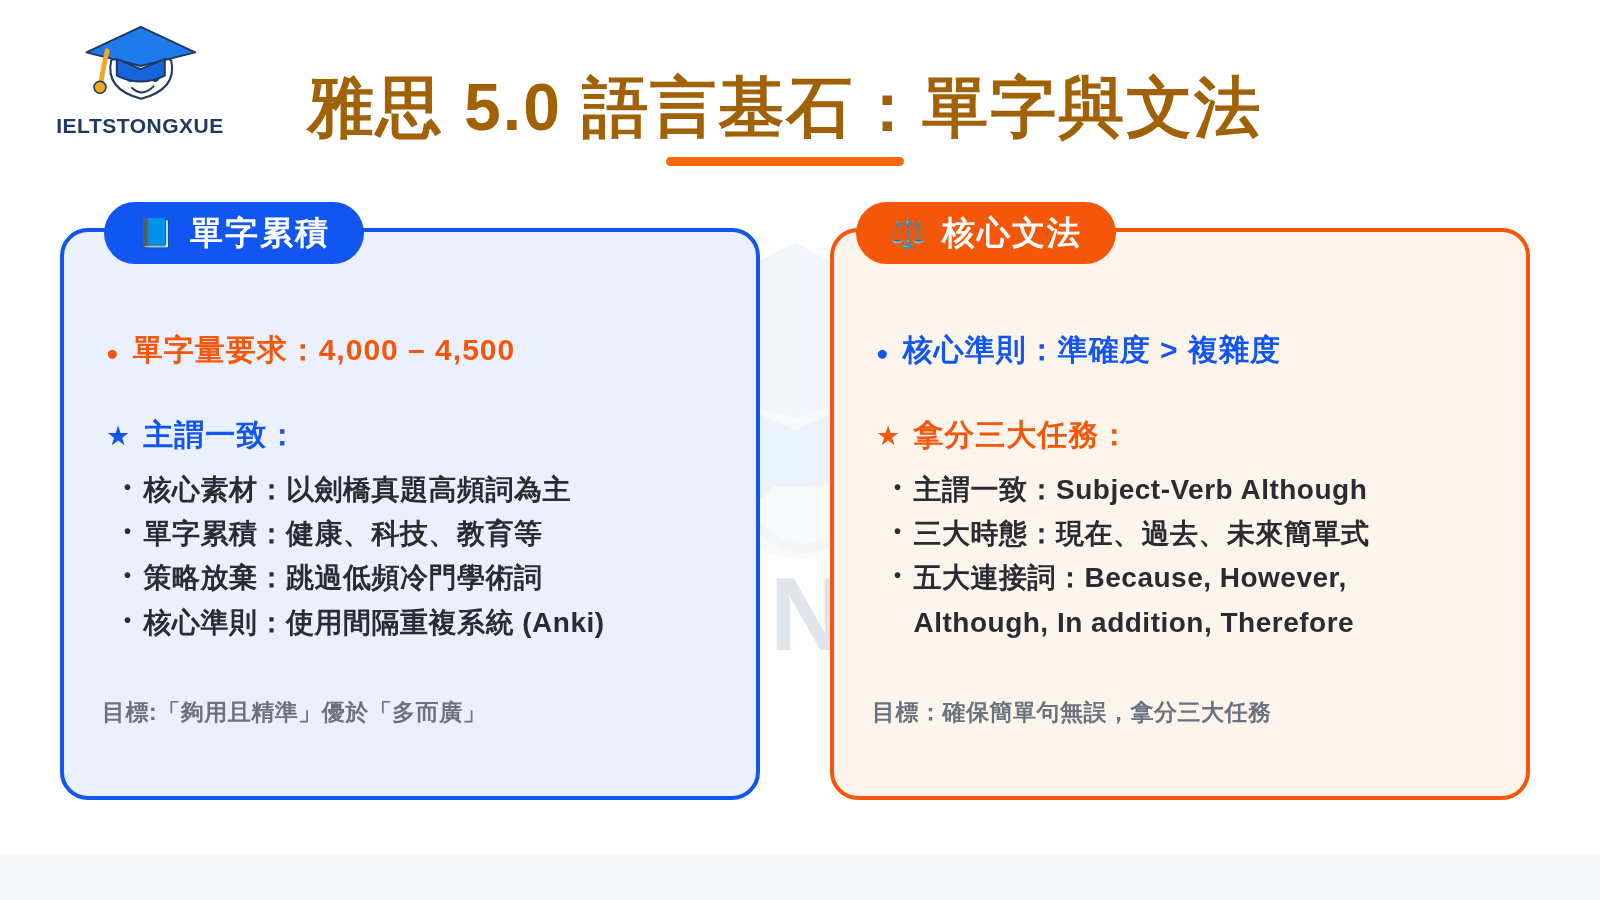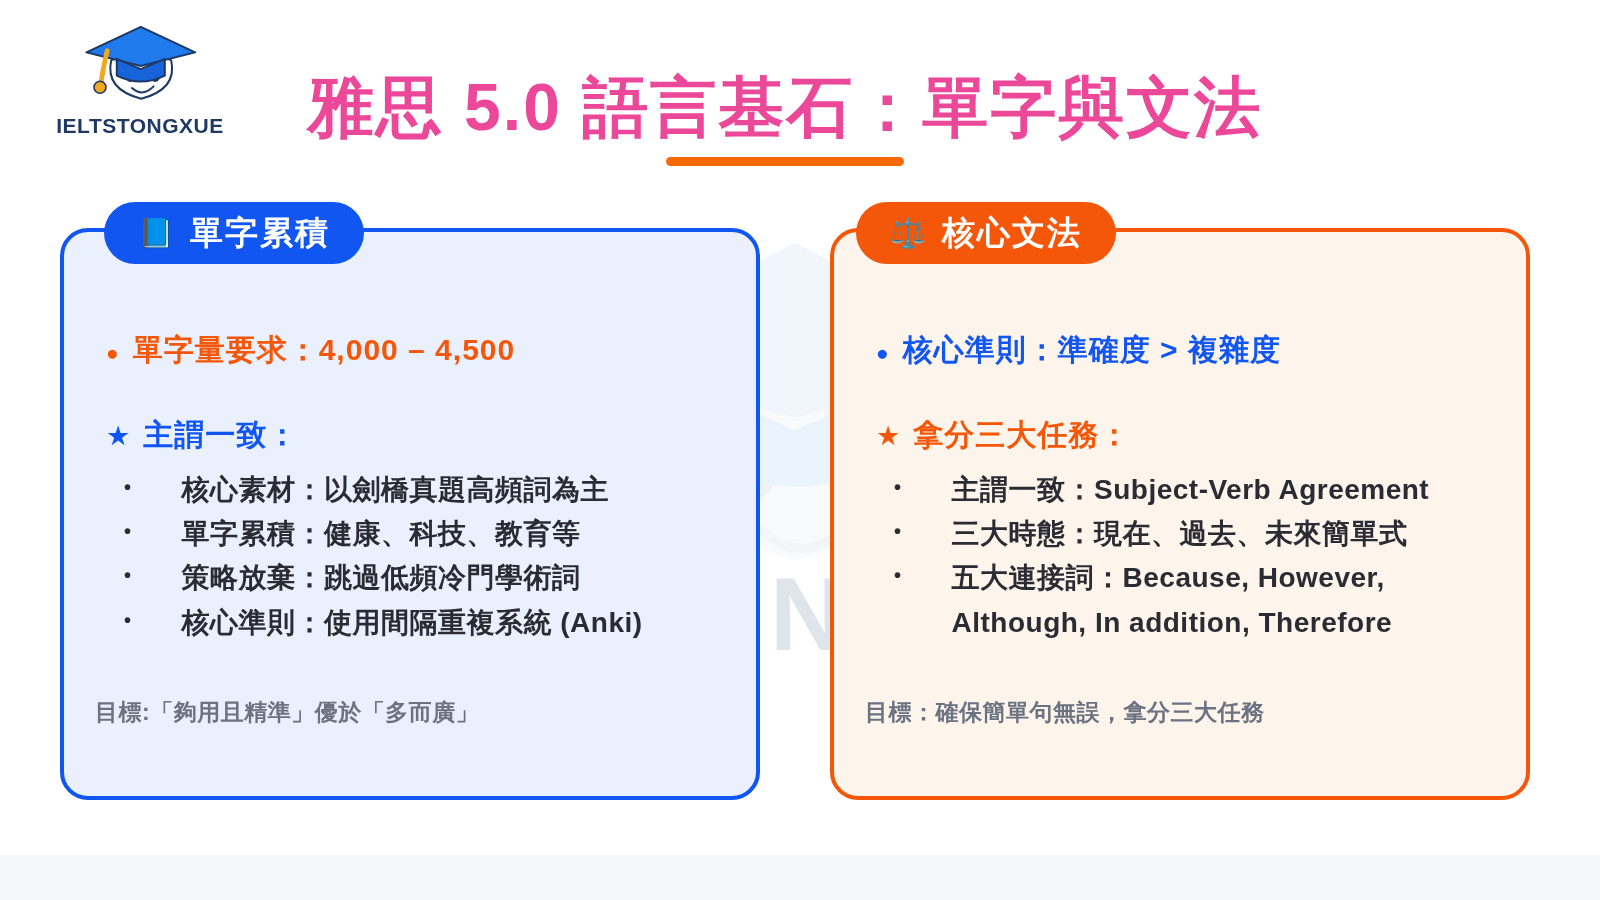--- a/index.html
+++ b/index.html
@@ -81,21 +81,21 @@
     position: absolute;
     left: 270px;
     top: 74px;
     width: 1030px;
     text-align: center;
   }
   .title {
     font-size: 66px;
     line-height: 1.02;
     font-weight: 900;
-    color: #ec4899;
+    color: #a16207;
     letter-spacing: 2px;
     white-space: nowrap;
     font-family: "Liberation Sans", "DejaVu Sans", sans-serif;
   }
   .title-underline {
     margin: 16px auto 0;
     width: 238px;
     height: 9px;
     border-radius: 6px;
     background: #F76B07;
@@ -179,26 +179,26 @@
     font-size: 28px;
     font-weight: 800;
     line-height: 1.58;
     letter-spacing: 0.5px;
   }
   .bullet .b-dot {
     font-size: 20px;
     line-height: 1.9;
     flex: 0 0 auto;
   }
-  .bullet .b-text { white-space: pre-line; margin-left: 38px; }
+  .bullet .b-text { white-space: pre-line; }
 
   
   .goal {
     position: absolute;
-    left: 31px;
+    left: 38px;
     bottom: 68px;
     font-size: 23px;
     font-weight: 800;
     color: #6b7280;
     letter-spacing: 0.5px;
     white-space: nowrap;
   }
 </style>
 </head>
 <body>
@@ -310,21 +310,21 @@
     </div>
 
     <div class="section-head">
       <span class="star">★</span>
       <span>拿分三大任務：</span>
     </div>
 
     <ul class="bullets" style="list-style:none;">
       <li class="bullet">
         <span class="b-dot">•</span>
-        <span class="b-text">主謂一致：Subject-Verb Agreement</span>
+        <span class="b-text">主謂一致：Subject-Verb Although</span>
       </li>
       <li class="bullet">
         <span class="b-dot">•</span>
         <span class="b-text">三大時態：現在、過去、未來簡單式</span>
       </li>
       <li class="bullet">
         <span class="b-dot">•</span>
         <span class="b-text">五大連接詞：Because, However,
  Although, In addition, Therefore</span>
       </li>

